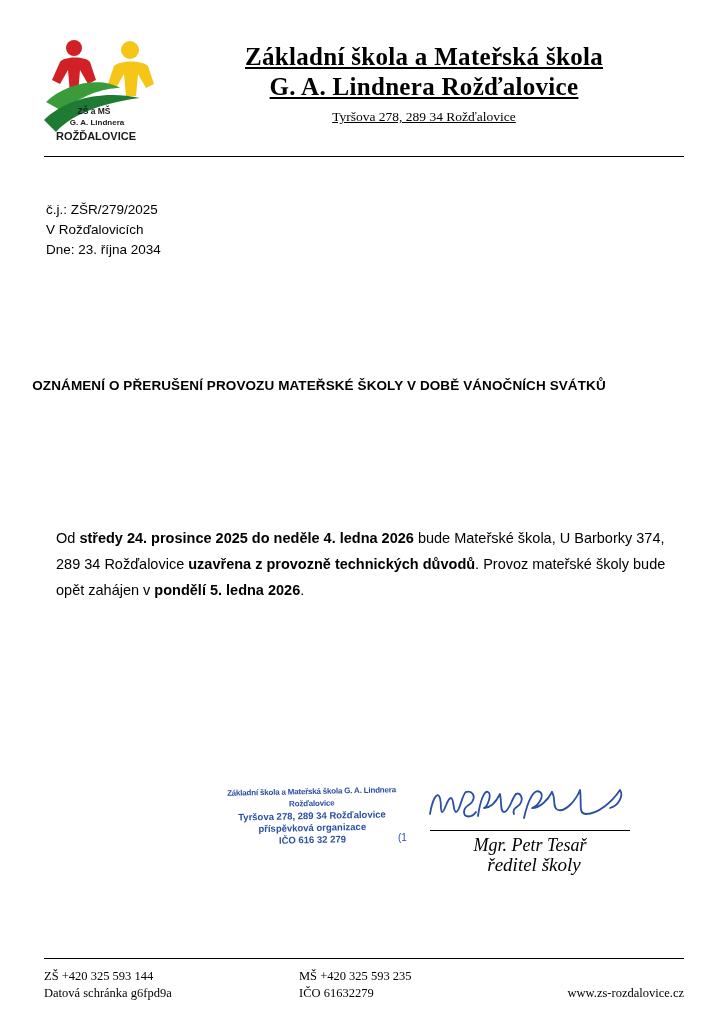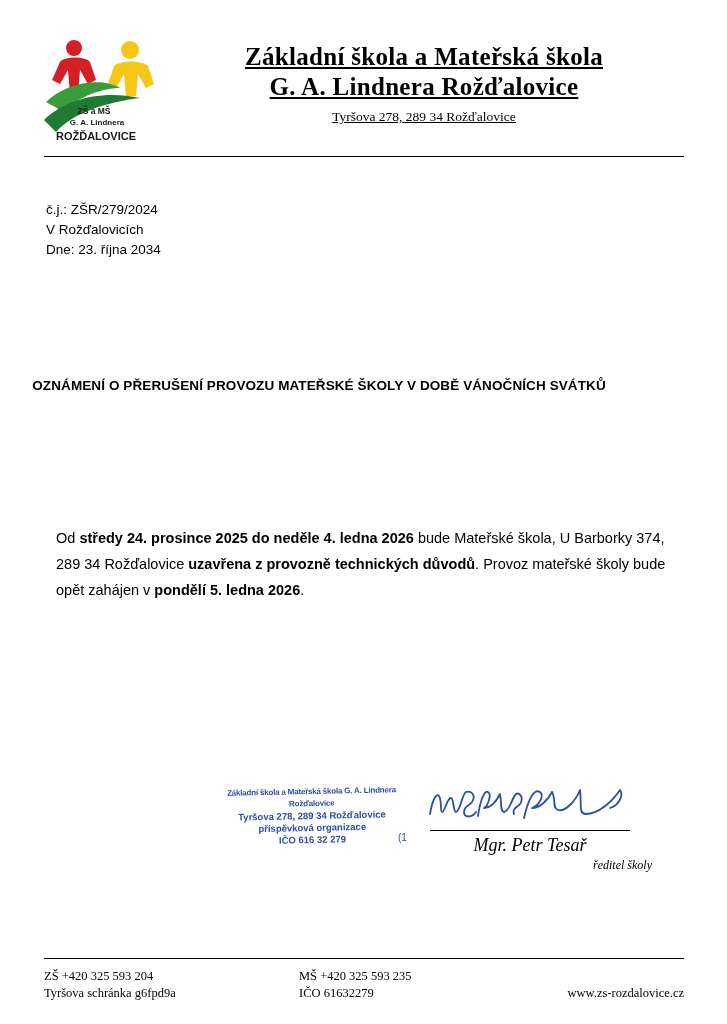--- a/index.html
+++ b/index.html
@@ -145,27 +145,27 @@
     top: 57px;
     width: 220px;
     text-align: center;
     font-family: "Liberation Serif", serif;
     font-style: italic;
     font-size: 18px;
     line-height: 20px;
   }
   .sig-role {
     position: absolute;
-    left: 12px;
+    left: 4px;
     top: 77px;
     width: 220px;
-    text-align: right;
+    text-align: center;
     font-family: "Liberation Serif", serif;
     font-style: italic;
-    font-size: 12px;
+    font-size: 19px;
     line-height: 20px;
   }
   .stamp-mark {
     position: absolute;
     left: 398px;
     top: 832px;
     font-size: 10px;
     color: #2b4fa2;
   }
 
@@ -223,21 +223,21 @@
     <div class="school-titles">
       <div class="school-name-1">Základní škola a Mateřská škola</div>
       <div class="school-name-2">G. A. Lindnera Rožďalovice</div>
       <div class="school-address">Tyršova 278, 289 34 Rožďalovice</div>
     </div>
   </div>
 
   <div class="header-rule"></div>
 
   <div class="refblock">
-    <div>č.j.: ZŠR/279/2024</div>
+    <div>č.j.: ZŠR/279/2025</div>
     <div>V Rožďalovicích</div>
     <div>Dne: 23. října 2034</div>
   </div>
 
   <div class="subject">OZNÁMENÍ O PŘERUŠENÍ PROVOZU MATEŘSKÉ ŠKOLY V DOBĚ VÁNOČNÍCH SVÁTKŮ</div>
 
   <p class="body-text"><span>Od </span><b>středy 24. prosince 2025 do neděle 4. ledna 2026</b><span> bude Mateřské škola, U Barborky 374, 289 34 Rožďalovice </span><b>uzavřena z provozně technických důvodů</b><span>. Provoz mateřské školy bude opět zahájen v </span><b>pondělí 5. ledna 2026</b><span>.</span></p>
 
   <div class="stamp">
     <div class="l1">Základní škola a Mateřská škola G. A. Lindnera Rožďalovice</div>
@@ -259,24 +259,24 @@
       </g>
     </svg>
     <div class="sig-line"></div>
     <div class="sig-name">Mgr. Petr Tesař</div>
     <div class="sig-role">ředitel školy</div>
   </div>
 
   <div class="footer-rule"></div>
   <div class="footer">
     <div class="footer-row">
-      <div class="footer-col-left">ZŠ +420 325 593 204</div>
+      <div class="footer-col-left">ZŠ +420 325 593 144</div>
       <div class="footer-col-mid">MŠ +420 325 593 235</div>
       <div class="footer-col-right"></div>
     </div>
     <div class="footer-row">
-      <div class="footer-col-left">Tyršova schránka g6fpd9a</div>
+      <div class="footer-col-left">Datová schránka g6fpd9a</div>
       <div class="footer-col-mid">IČO 61632279</div>
       <div class="footer-col-right">www.zs-rozdalovice.cz</div>
     </div>
   </div>
 
 </div>
 
 </body></html>

